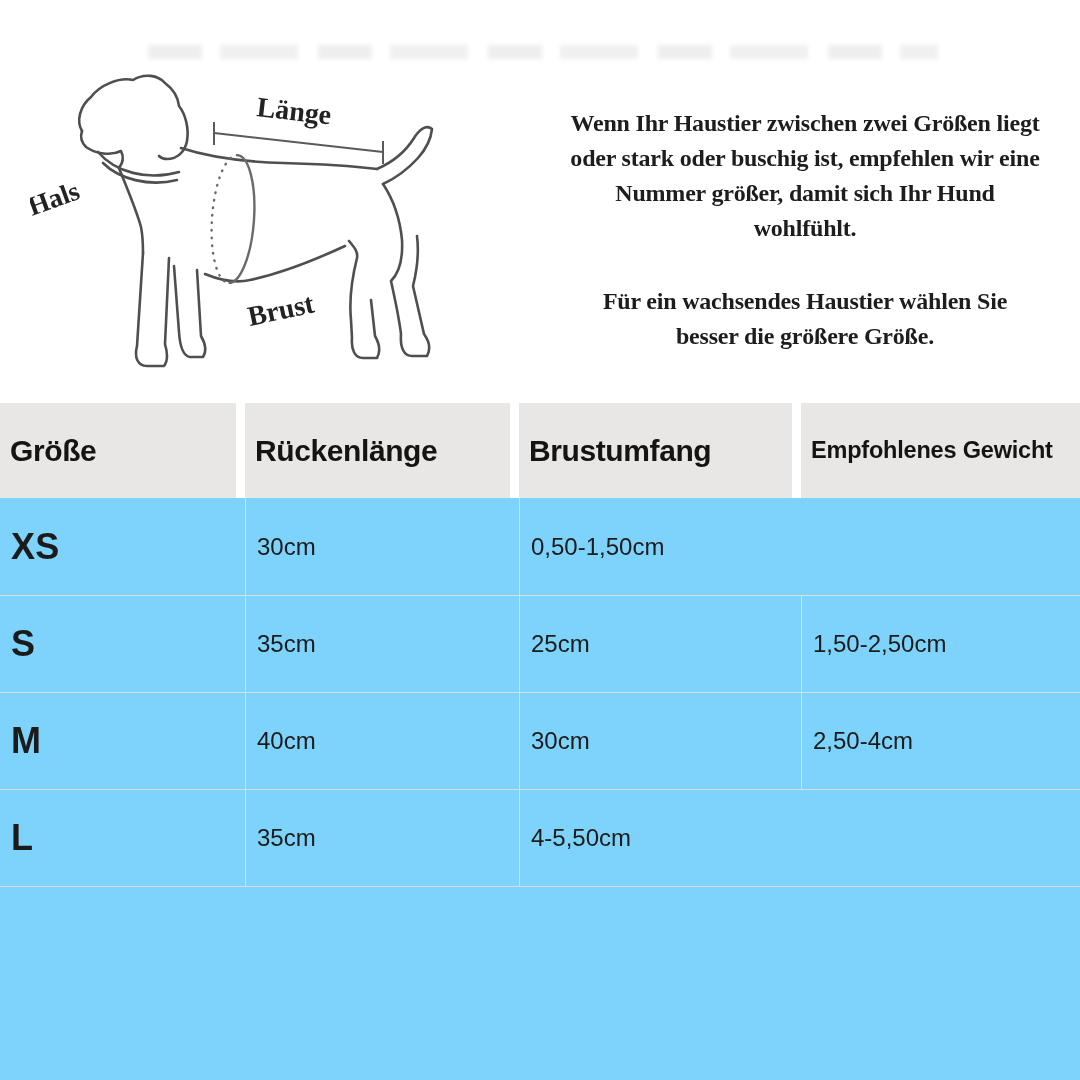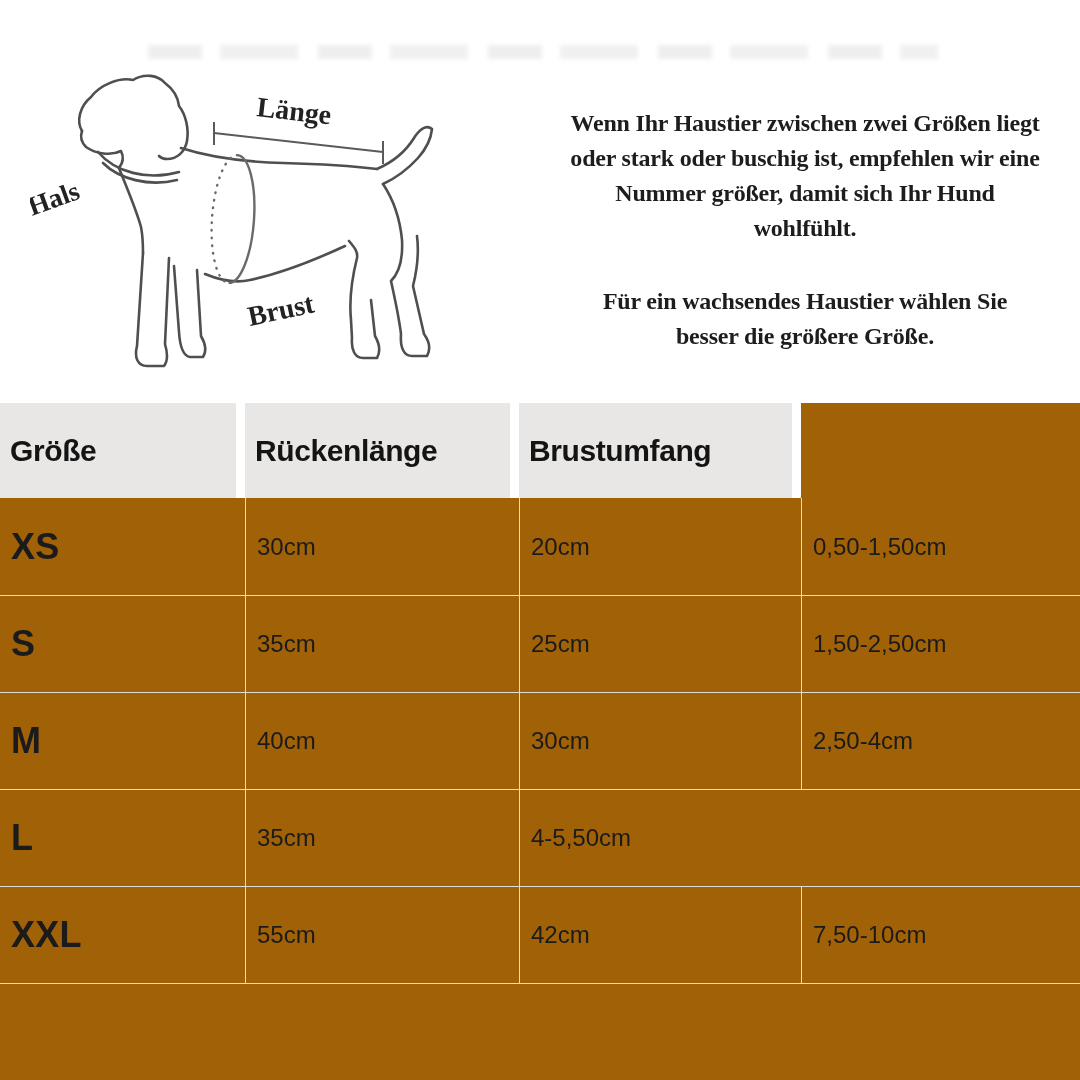--- a/index.html
+++ b/index.html
@@ -25,21 +25,21 @@
   .dog-svg .lbl{font-family:"Liberation Serif", serif;font-weight:bold;fill:#222222;}
 
   
   .advice{position:absolute;left:528px;top:106px;width:554px;text-align:center;
     font-family:"Liberation Serif", serif;font-weight:bold;font-size:24px;
     line-height:35px;letter-spacing:-0.2px;color:#1d1d1d;}
   .advice .line{white-space:nowrap;}
   .para2{margin-top:38px;}
 
   
-  .size-table{position:absolute;left:0;top:403px;width:1080px;height:677px;background:#a16207;}
+  .size-table{position:absolute;left:0;top:403px;width:1080px;height:677px;background:#7dd3fc;}
   .thead{display:grid;grid-template-columns:245px 274px 282px 279px;height:95px;}
   .th{background:var(--header-bg);display:flex;align-items:center;box-sizing:border-box;
       padding-left:10px;font-weight:bold;font-size:30px;letter-spacing:-0.4px;color:#141414;}
   .th.gap{border-right:9px solid #ffffff;}
   .th-small{font-size:23.5px;letter-spacing:-0.2px;}
   .tbody{position:relative;border-bottom:1px solid var(--grid-line);box-sizing:border-box;}
   .tr{display:grid;grid-template-columns:245px 274px 282px 279px;height:97px;box-sizing:border-box;}
   .tr + .tr{border-top:1px solid var(--grid-line);}
   .td{display:flex;align-items:center;box-sizing:border-box;padding-left:11px;
       font-size:24px;color:#1b1b1b;}
@@ -113,26 +113,26 @@
         <div class="line">Für ein wachsendes Haustier wählen Sie</div>
         <div class="line">besser die größere Größe.</div>
       </div>
   </div>
 
   <div class="size-table">
     <div class="thead">
       <div class="th gap">Größe</div>
       <div class="th gap">Rückenlänge</div>
       <div class="th gap">Brustumfang</div>
+      <div class="th th-small">Empfohlenes Gewicht</div>
     </div>
     <div class="tbody">
   <div class="tr">
     <div class="td size">XS</div>
     <div class="td">30cm</div>
-    <div class="td">20cm</div>
     <div class="td">0,50-1,50cm</div>
   </div>
 
   <div class="tr">
     <div class="td size">S</div>
     <div class="td">35cm</div>
     <div class="td">25cm</div>
     <div class="td">1,50-2,50cm</div>
   </div>
 
@@ -143,22 +143,16 @@
     <div class="td">2,50-4cm</div>
   </div>
 
   <div class="tr">
     <div class="td size">L</div>
     <div class="td">35cm</div>
     <div class="td">4-5,50cm</div>
   </div>
 
 
-  <div class="tr">
-    <div class="td size">XXL</div>
-    <div class="td">55cm</div>
-    <div class="td">42cm</div>
-    <div class="td">7,50-10cm</div>
-  </div>
 </div>
   </div>
 
 </div>
 
 </body></html>

